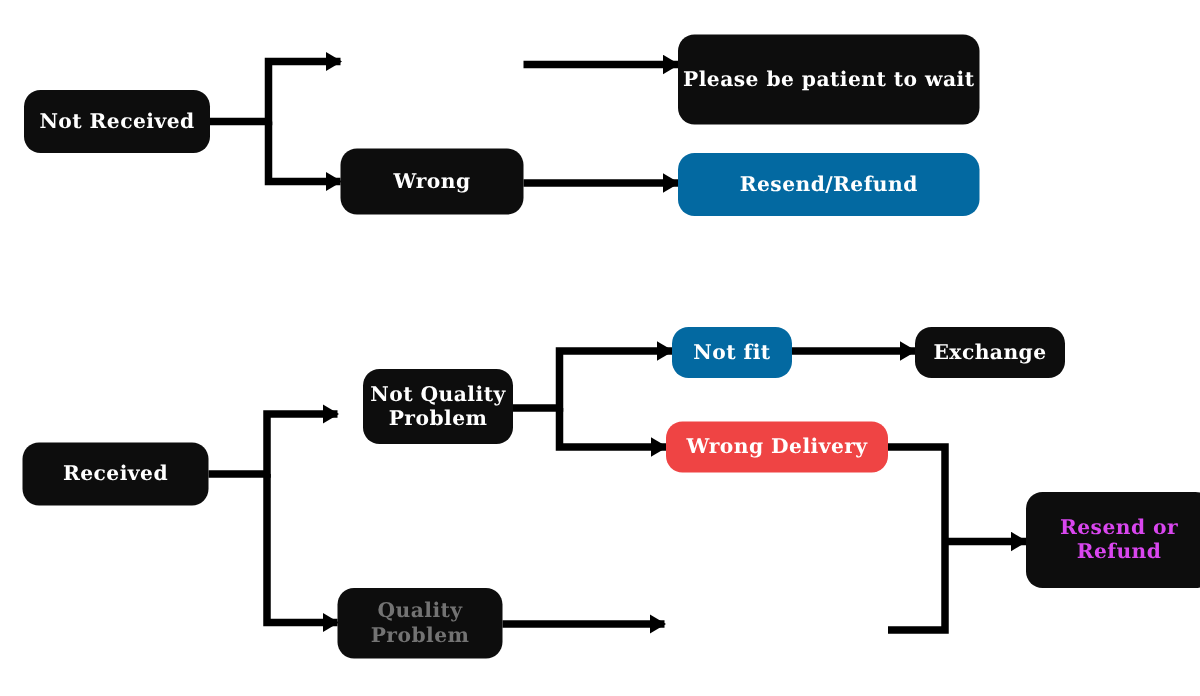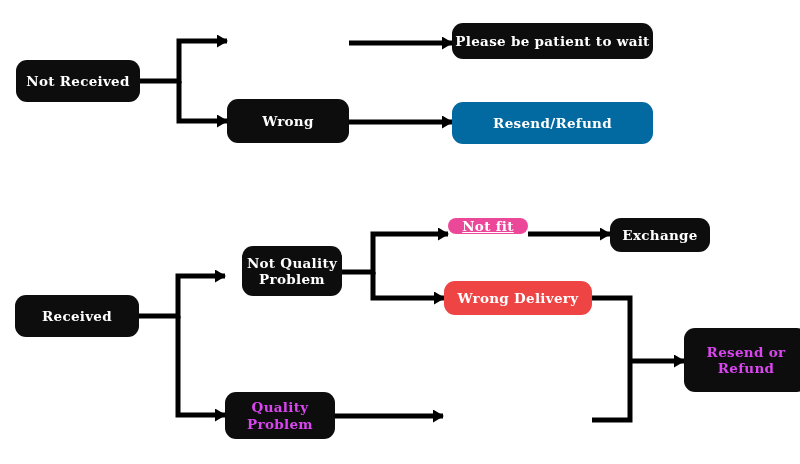--- a/index.html
+++ b/index.html
@@ -68,38 +68,38 @@
       <path d="M335,416 L443,416" class="edge" stroke="#000000" marker-end="url(#arrowhead)"></path>
       <path d="M592,298 L630,298 L630,420 L592,420" class="edge" stroke="#000000"></path>
       <path d="M630,361 L684,361" class="edge" stroke="#000000" marker-end="url(#arrowhead)"></path>
     </svg>
 <div class="node" style="left: 16px; top: 60px; width: 124px; height: 42px; background: rgb(13, 13, 13); color: rgb(255, 255, 255);">
       <div class="node-line">Not Received</div>
     </div>
     <div class="node" style="left: 227px; top: 99px; width: 122px; height: 44px; background: rgb(13, 13, 13); color: rgb(255, 255, 255);">
       <div class="node-line">Wrong</div>
     </div>
-    <div class="node" style="left: 452px; top: 23px; width: 201px; height: 36px; background: rgb(13, 13, 13); color: rgb(255, 255, 255);">
+    <div class="node" style="left: 452px; top: 23px; width: 201px; height: 60px; background: rgb(13, 13, 13); color: rgb(255, 255, 255);">
       <div class="node-line">Please be patient to wait</div>
     </div>
     <div class="node" style="left: 452px; top: 102px; width: 201px; height: 42px; background: #0369a1; color: rgb(255, 255, 255);">
       <div class="node-line">Resend/Refund</div>
     </div>
     <div class="node" style="left: 15px; top: 295px; width: 124px; height: 42px; background: rgb(13, 13, 13); color: rgb(255, 255, 255);">
       <div class="node-line">Received</div>
     </div>
     <div class="node" style="left: 242px; top: 246px; width: 100px; height: 50px; background: rgb(13, 13, 13); color: rgb(255, 255, 255);">
       <div class="node-line">Not Quality</div>
       <div class="node-line">Problem</div>
     </div>
-    <div class="node" style="left: 225px; top: 392px; width: 110px; height: 47px; background: rgb(13, 13, 13); color: #d946ef; align-items: center;">
+    <div class="node" style="left: 225px; top: 392px; width: 110px; height: 47px; background: rgb(13, 13, 13); color: #737373; align-items: center;">
       <div class="node-line">Quality</div>
       <div class="node-line">Problem</div>
     </div>
-    <div class="node" style="left: 448px; top: 218px; width: 80px; height: 16px; background: #ec4899; color: rgb(255, 255, 255); text-decoration: underline;">
+    <div class="node" style="left: 448px; top: 218px; width: 80px; height: 34px; background: #0369a1; color: rgb(255, 255, 255);">
       <div class="node-line">Not fit</div>
     </div>
     <div class="node" style="left: 610px; top: 218px; width: 100px; height: 34px; background: rgb(13, 13, 13); color: rgb(255, 255, 255);">
       <div class="node-line">Exchange</div>
     </div>
     <div class="node" style="left: 444px; top: 281px; width: 148px; height: 34px; background: #ef4444; color: rgb(255, 255, 255);">
       <div class="node-line">Wrong Delivery</div>
     </div>
     <div class="node" style="left: 684px; top: 328px; width: 124px; height: 64px; background: rgb(13, 13, 13); color: #d946ef;">
       <div class="node-line">Resend or</div>

